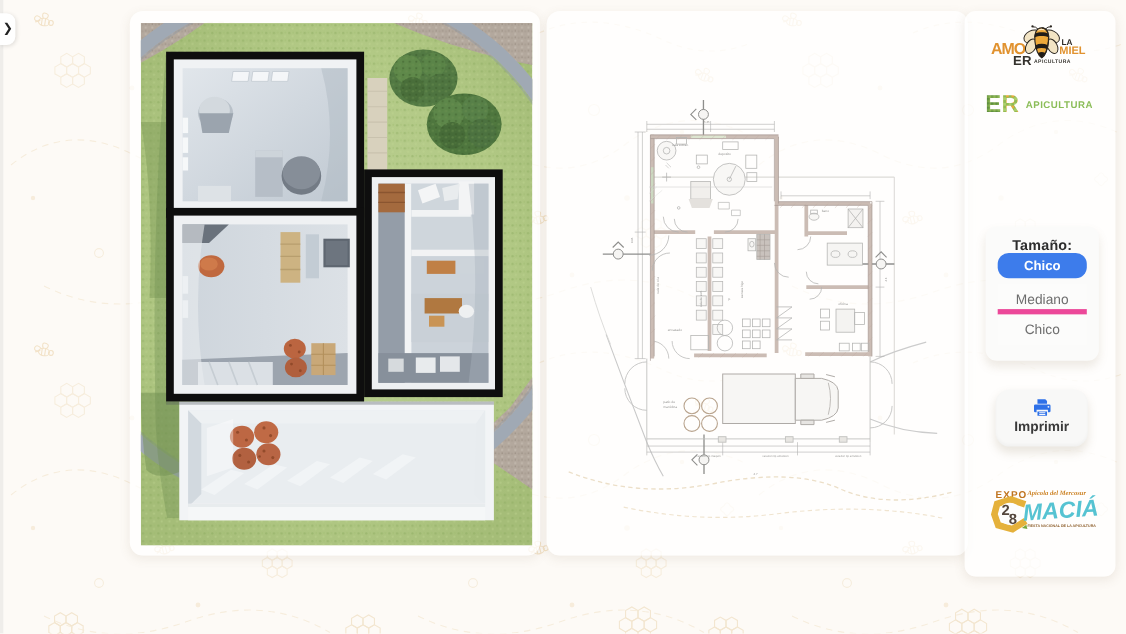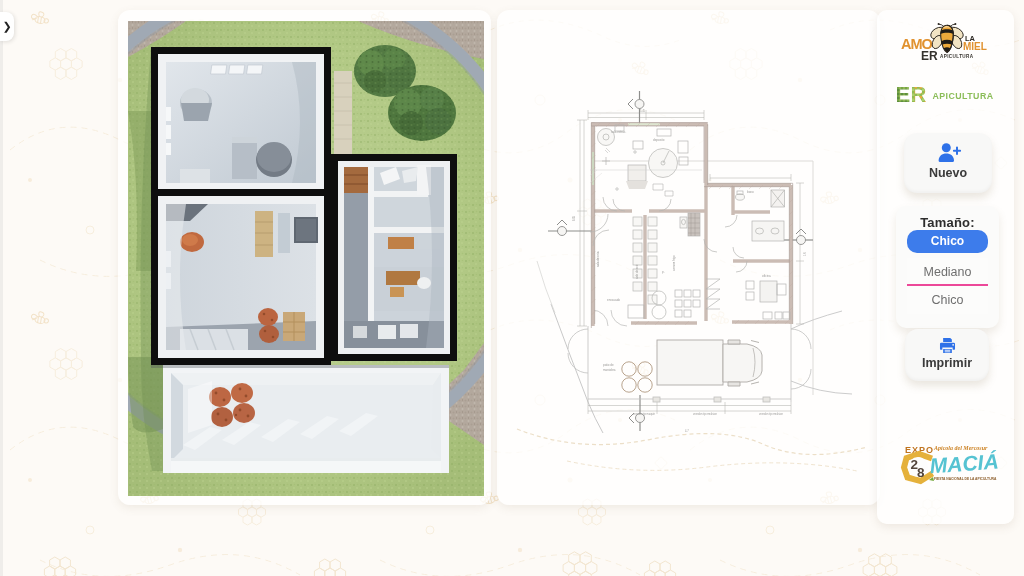--- a/index.html
+++ b/index.html
@@ -15,29 +15,29 @@
   #img3d { position:absolute; left:128px; top:21px; z-index:2; }
   #plan  { position:absolute; left:507px; top:21px; z-index:2; }
   #ltab { position:absolute; left:0; top:12px; width:14px; height:29px; background:#fff;
           border-radius:0 8px 8px 0; box-shadow:1px 1px 4px rgba(0,0,0,.12); z-index:3;
           color:#222; font-size:11px; font-weight:normal; line-height:29px; text-align:center; }
   #lstrip { position:absolute; left:0; top:0; width:3px; height:576px; background:#efedea; z-index:2; }
   
   .sbtn { position:absolute; background:#f8f8f7; border-radius:13px;
           box-shadow:0 5px 9px rgba(140,120,90,.18), inset 0 -2px 3px rgba(0,0,0,.03); text-align:center; }
   #bnuevo { left:27px; top:123px; width:88px; height:60px; }
-  #bimpr  { left:28px; top:319px; width:84px; height:52px; }
+  #bimpr  { left:28px; top:344px; width:84px; height:52px; }
   .blbl { font-weight:bold; color:#3a3a3a; font-size:12.5px; }
   #tamano { position:absolute; left:19px; top:196px; width:103px; height:122px; background:#fbfbfa;
             border-radius:10px; box-shadow:0 5px 9px rgba(140,120,90,.15); text-align:center; }
   #tamano h3 { font-size:13px; color:#2d2d2d; margin-top:9px; letter-spacing:.2px;}
   #chico { margin:0 auto 0; width:81px; height:23px; background:#3d7ceb; color:#fff;
            border-radius:10px; font-weight:bold; font-size:12px; line-height:23px; }
   .opt { width:81px; margin:0 auto; height:28px; line-height:28px; color:#6f6f6f; font-size:12.5px;
-         background:#fcfcfb; border-bottom:2px solid #ec4899; }
+         background:#fcfcfb; border-bottom:5px solid #ec4899; }
 </style>
 </head>
 <body>
 <svg id="bgpat" xmlns="http://www.w3.org/2000/svg">
  <defs>
   <pattern id="honey" width="340" height="300" patternUnits="userSpaceOnUse">
    <g stroke="#f5ead7" fill="none" stroke-width="1" opacity=".8">
     <g transform="translate(66,64)">
             <path d="M5.4,-3.1 L5.4,3.1 L0.0,6.2 L-5.4,3.1 L-5.4,-3.1 L-0.0,-6.2 Z"></path>
             <path d="M16.1,-3.1 L16.1,3.1 L10.7,6.2 L5.4,3.1 L5.4,-3.1 L10.7,-6.2 Z"></path>
@@ -565,30 +565,20 @@
    <rect width="5" height="5" fill="#8fbc54"></rect>
    <rect x="0" y="2.5" width="2.5" height="2.5" fill="#aecf6a"></rect>
    <rect x="2.5" y="0" width="2.5" height="2.5" fill="#e8a93c"></rect>
   </pattern>
  </defs>
  <text x="-1.5" y="20.5" font-family="Liberation Sans, sans-serif" font-weight="bold" font-size="22" fill="url(#mosaic)">E</text>
  <text x="13.5" y="20.5" font-family="Liberation Sans, sans-serif" font-weight="bold" font-size="22" fill="url(#mosaic2)">R</text>
  <text x="35.5" y="17.5" font-family="Liberation Sans, sans-serif" font-weight="bold" font-size="8.8" fill="#8bbd58" letter-spacing=".45">APICULTURA</text>
 </svg>
 </div>
-  <div id="bnuevo" class="sbtn">
-    <div style="height:33px;padding-top:7px;"><svg width="27" height="25" viewBox="0 0 27 25">
-          <g fill="#2e71e8">
-            <circle cx="11.3" cy="7.8" r="4.5"></circle>
-            <path d="M3.6,20.8 c0,-4.8 3.5,-7.3 7.7,-7.3 s7.7,2.5 7.7,7.3 q0,1.1 -1.1,1.1 h-13.2 q-1.1,0 -1.1,-1.1 z"></path>
-            <path d="M20.3,11.1 h2.2 v-2.2 q0,-1 1,-1 t1,1 v2.2 h2.2 q0.9,0 0.9,1 t-0.9,1 h-2.2 v2.2 q0,1 -1,1 t-1,-1 v-2.2 h-2.2 q-0.9,0 -0.9,-1 t0.9,-1 z" transform="translate(-1.5,-1.3)"></path>
-          </g>
-        </svg></div>
-    <div class="blbl">Nuevo</div>
-  </div>
   <div id="tamano">
     <h3>Tamaño:</h3>
     <div id="chico">Chico</div>
     <div style="height:4.5px"></div>
     <div class="opt">Mediano</div>
     <div class="opt" style="border-bottom:none">Chico</div>
   </div>
   <div id="bimpr" class="sbtn">
     <div style="height:27px;padding-top:7px;"><svg width="19" height="19" viewBox="0 0 24 24">
           <g fill="#2e71e8">

